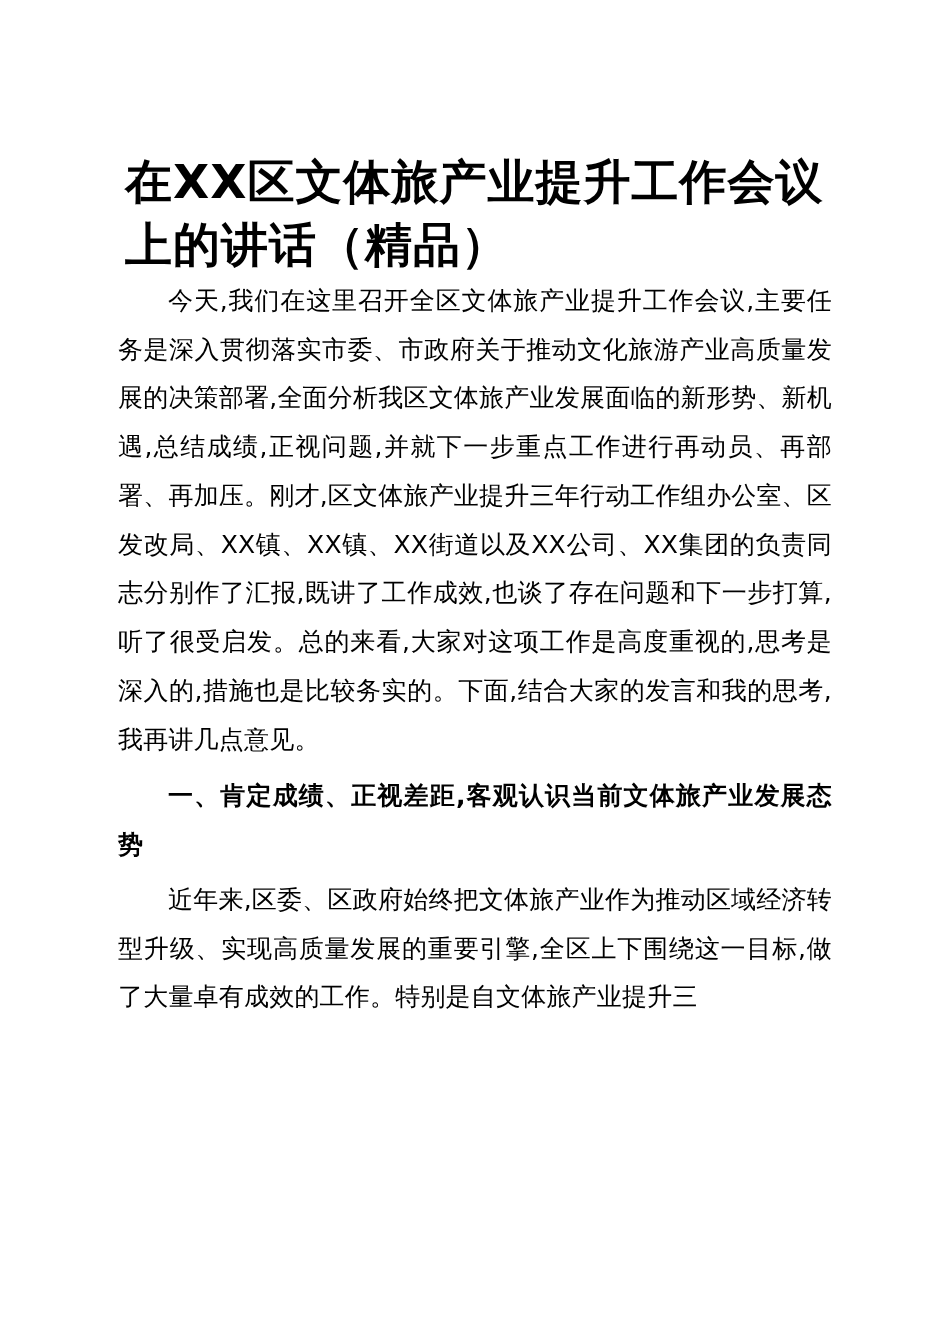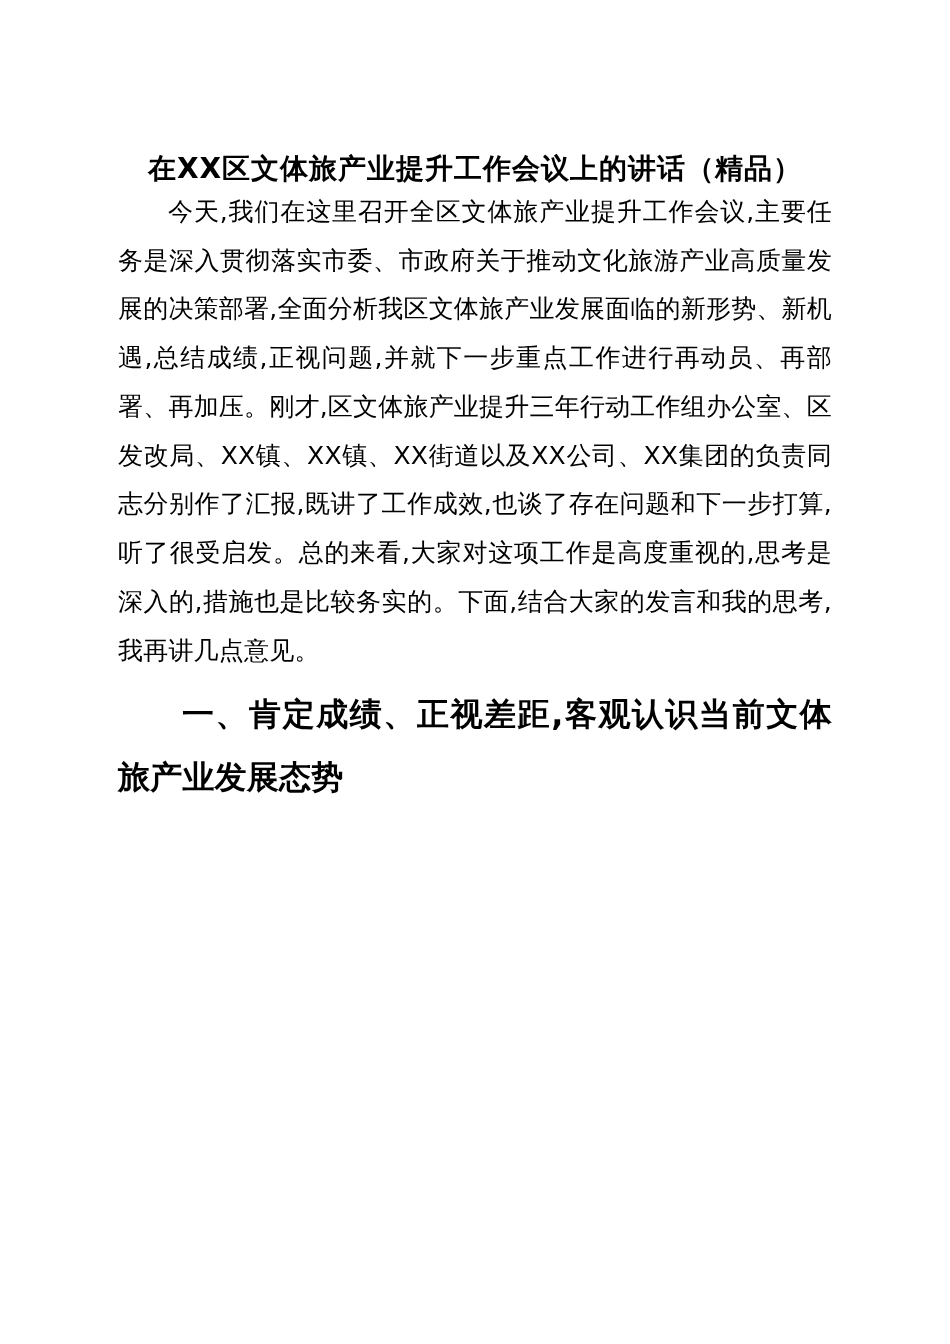--- a/index.html
+++ b/index.html
@@ -14,45 +14,45 @@
   .page {
     width: 950px;
     height: 1344px;
     background: #ffffff;
     box-sizing: border-box;
     padding: 150px 118px 40px 118px;
     position: relative;
     overflow: hidden;
   }
   .doc-title {
-    font-size: 28px;
+    font-size: 47px;
     font-weight: bold;
     line-height: 1.35;
-    text-align: center;
+    text-align: left;
     letter-spacing: 1px;
     margin: 0 auto;
     max-width: 700px;
   }
   .salutation {
     font-size: 24px;
     line-height: 1.9;
     margin-top: 62px;
     letter-spacing: 0.5px;
   }
   .body-para {
     font-size: 25px;
     line-height: 1.95;
     text-align: justify;
     text-justify: inter-ideograph;
     text-indent: 2em;
     margin: 0;
     letter-spacing: 0.2px;
   }
   .section-heading {
-    font-size: 32px;
+    font-size: 25px;
     font-weight: bold;
     line-height: 1.95;
     text-indent: 2em;
     text-align: justify;
     margin: 8px 0 0 0;
     letter-spacing: 0.2px;
   }
   .para-gap {
     margin-top: 6px;
   }
@@ -62,14 +62,15 @@
 
 <div class="page">
 
   <h1 class="doc-title">在XX区文体旅产业提升工作会议上的讲话（精品）</h1>
 
 
   <p class="body-para">今天,我们在这里召开全区文体旅产业提升工作会议,主要任务是深入贯彻落实市委、市政府关于推动文化旅游产业高质量发展的决策部署,全面分析我区文体旅产业发展面临的新形势、新机遇,总结成绩,正视问题,并就下一步重点工作进行再动员、再部署、再加压。刚才,区文体旅产业提升三年行动工作组办公室、区发改局、XX镇、XX镇、XX街道以及XX公司、XX集团的负责同志分别作了汇报,既讲了工作成效,也谈了存在问题和下一步打算,听了很受启发。总的来看,大家对这项工作是高度重视的,思考是深入的,措施也是比较务实的。下面,结合大家的发言和我的思考,我再讲几点意见。</p>
 
   <p class="section-heading">一、肯定成绩、正视差距,客观认识当前文体旅产业发展态势</p>
 
+  <p class="body-para para-gap">近年来,区委、区政府始终把文体旅产业作为推动区域经济转型升级、实现高质量发展的重要引擎,全区上下围绕这一目标,做了大量卓有成效的工作。特别是自文体旅产业提升三</p>
 
 </div>
 
 </body></html>

